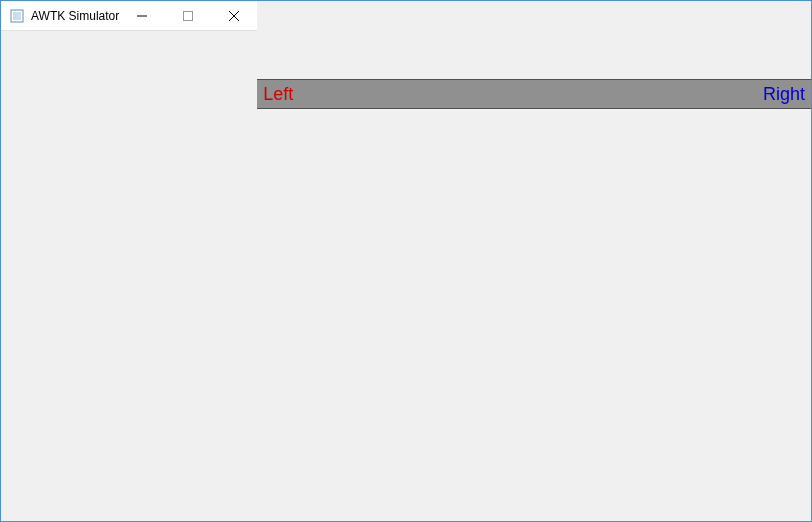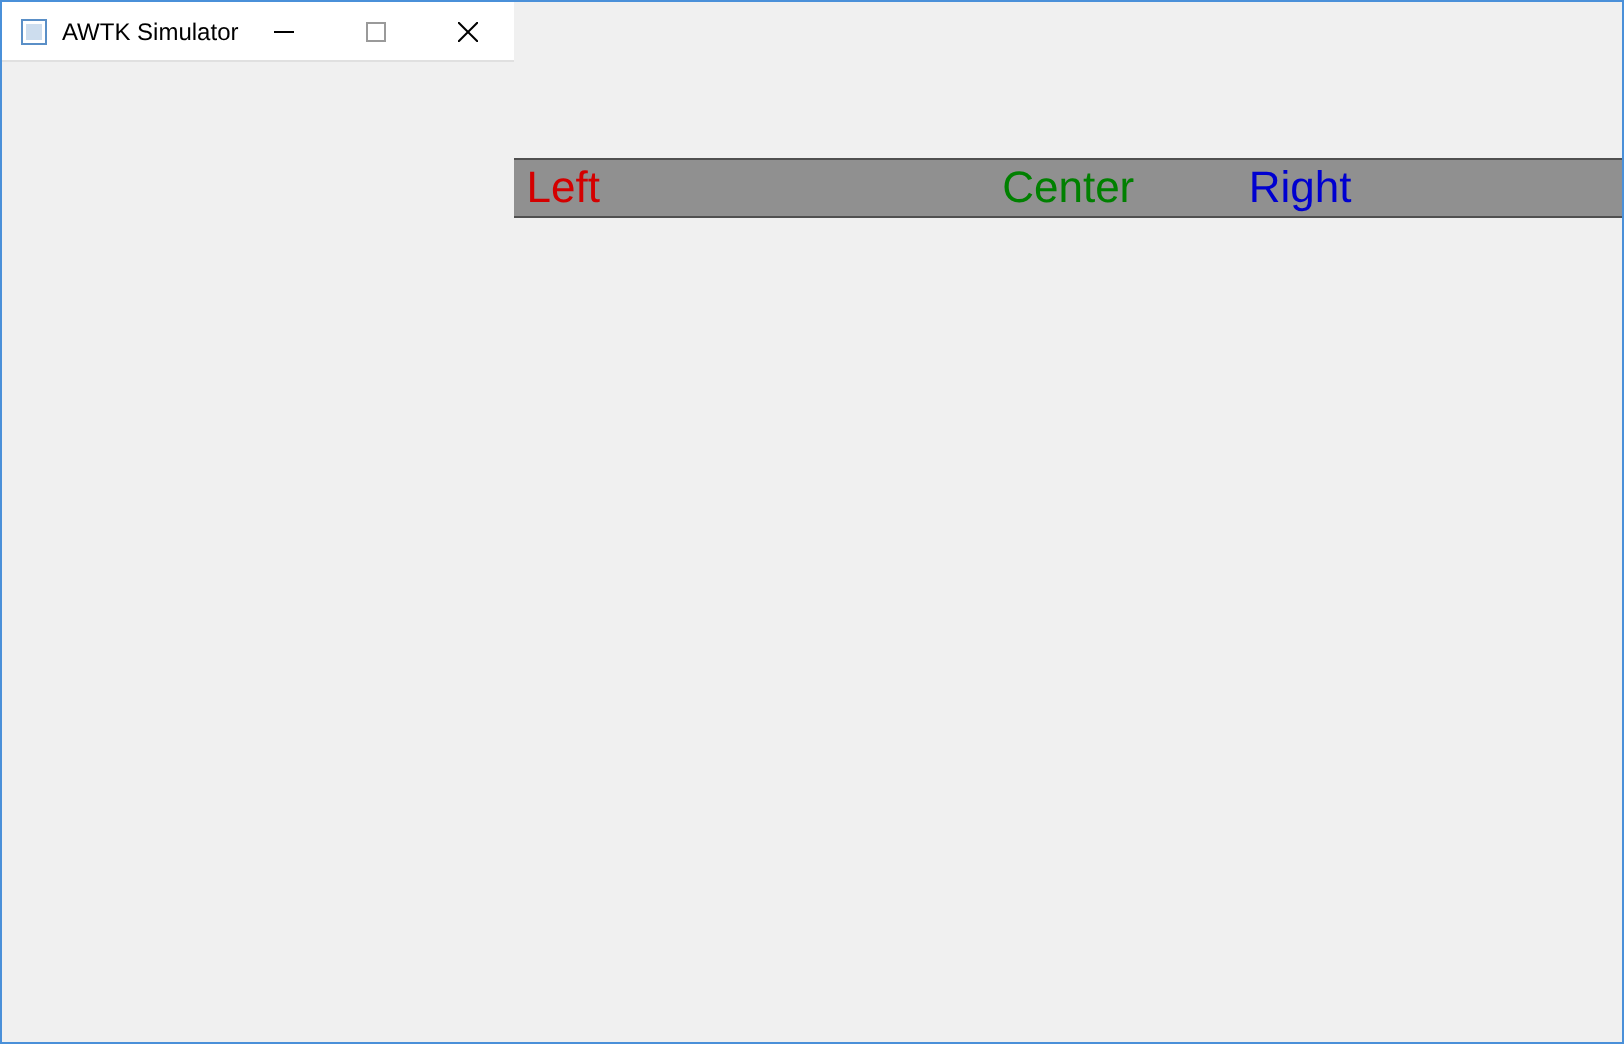--- a/index.html
+++ b/index.html
@@ -82,34 +82,35 @@
       top: 78px;
       left: 0;
       right: 0;
       height: 30px;
       background: #909090;
       border-top: 1px solid #505050;
       border-bottom: 1px solid #505050;
       display: flex;
       align-items: center;
       padding: 0 6px;
-      font-size: 22px;
+      font-size: 18px;
     }
     .toolbar-left {
       color: #d40000;
       text-align: left;
       flex: 1 1 0;
     }
     .toolbar-center {
       color: #008000;
       text-align: center;
       flex: 1 1 0;
     }
     .toolbar-right {
       color: #0000d0;
+      text-align: right;
       flex: 1 1 0;
     }
   </style>
 </head>
 <body>
 
 <div class="window">
   <div class="titlebar">
     <span class="app-icon">
       <svg viewBox="0 0 14 14">
@@ -134,17 +135,16 @@
         <svg viewBox="0 0 10 10">
           <line x1="0" y1="0" x2="10" y2="10" stroke="#000" stroke-width="1"></line>
           <line x1="10" y1="0" x2="0" y2="10" stroke="#000" stroke-width="1"></line>
         </svg>
       </button>
     </div>
   </div>
   <div class="content-area">
     <div class="toolbar">
       <span class="toolbar-left">Left</span>
-      <span class="toolbar-center">Center</span>
       <span class="toolbar-right">Right</span>
     </div>
   </div>
 </div>
 
 </body></html>

